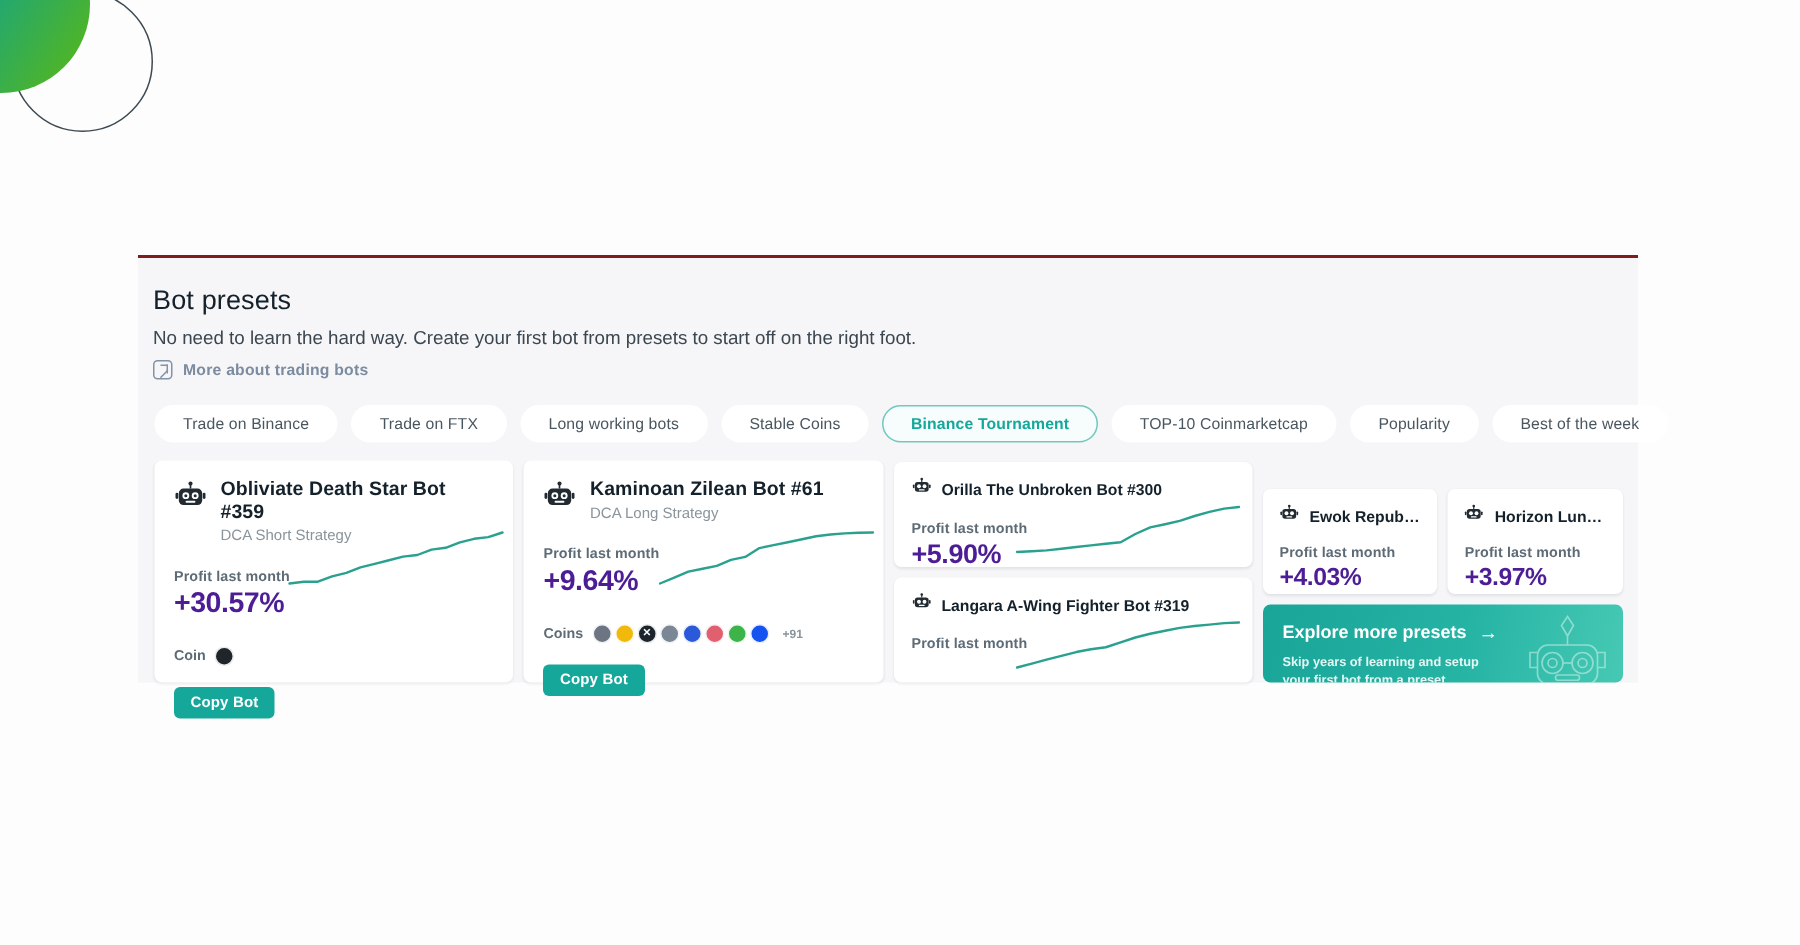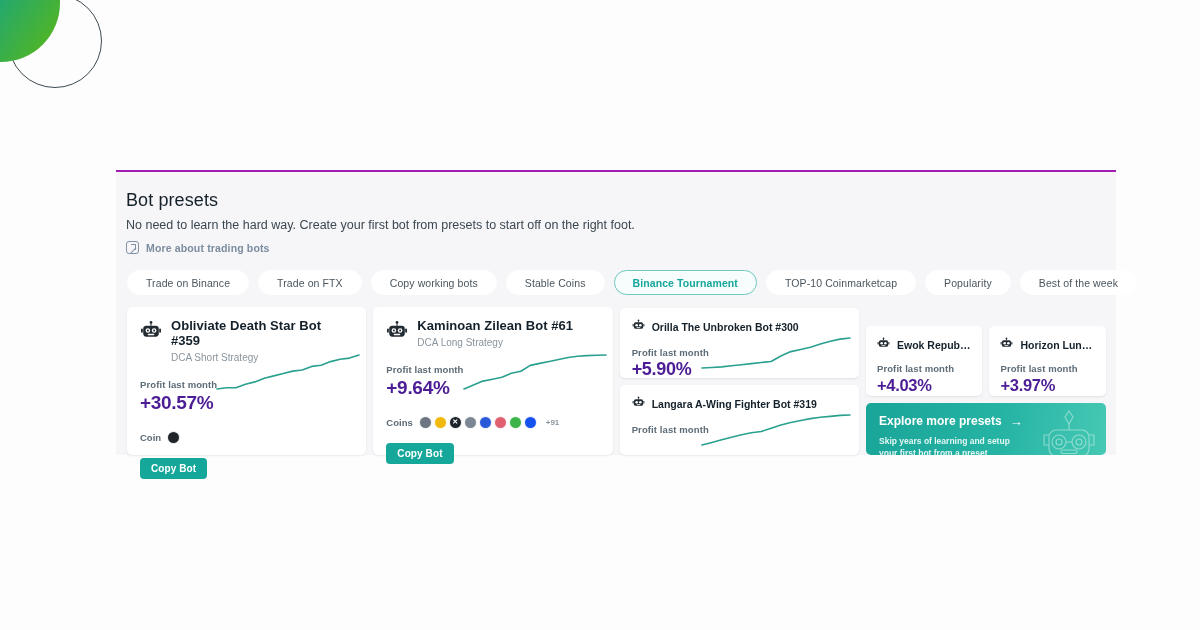--- a/index.html
+++ b/index.html
@@ -18,24 +18,24 @@
     border: 1px solid #3d4a52;
   }
   .deco-blob {
     position: absolute; left: -58px; top: -56px;
     width: 118px; height: 118px; border-radius: 50%;
     background: linear-gradient(125deg, #0e9c9c 0%, #23a86f 48%, #5cb811 100%);
   }
 
   
   .panel {
-    position: absolute; left: 116px; top: 170px;
+    position: absolute; left: 92px; top: 170px;
     width: 1000px; height: 285px;
     background: #f6f5f7;
-    border-top: 2px solid #a21caf;
+    border-top: 2px solid #7f1d1d;
   }
   .panel-inner { padding: 18px 10px 0 10px; }
 
   .page-title {
     font-size: 18px; color: #14212b; font-weight: 400;
     letter-spacing: .1px; margin-bottom: 7px;
   }
   .page-sub {
     font-size: 12.5px; color: #3b4750; font-weight: 400;
     margin-bottom: 8px;
@@ -179,21 +179,21 @@
       <div class="page-sub">No need to learn the hard way. Create your first bot from presets to start off on the right foot.</div>
 
       <a class="more-link">
         <span class="ext-icon"></span>
         <span class="more-link-text">More about trading bots</span>
       </a>
 
       <div class="tabs" id="tabs">
           <div class="tab">Trade on Binance</div>
           <div class="tab">Trade on FTX</div>
-          <div class="tab">Copy working bots</div>
+          <div class="tab">Long working bots</div>
           <div class="tab">Stable Coins</div>
           <div class="tab active">Binance Tournament</div>
           <div class="tab">TOP-10 Coinmarketcap</div>
           <div class="tab">Popularity</div>
           <div class="tab">Best of the week</div>
         </div>
 
       <div class="grid">
 
         <div class="col-big">

